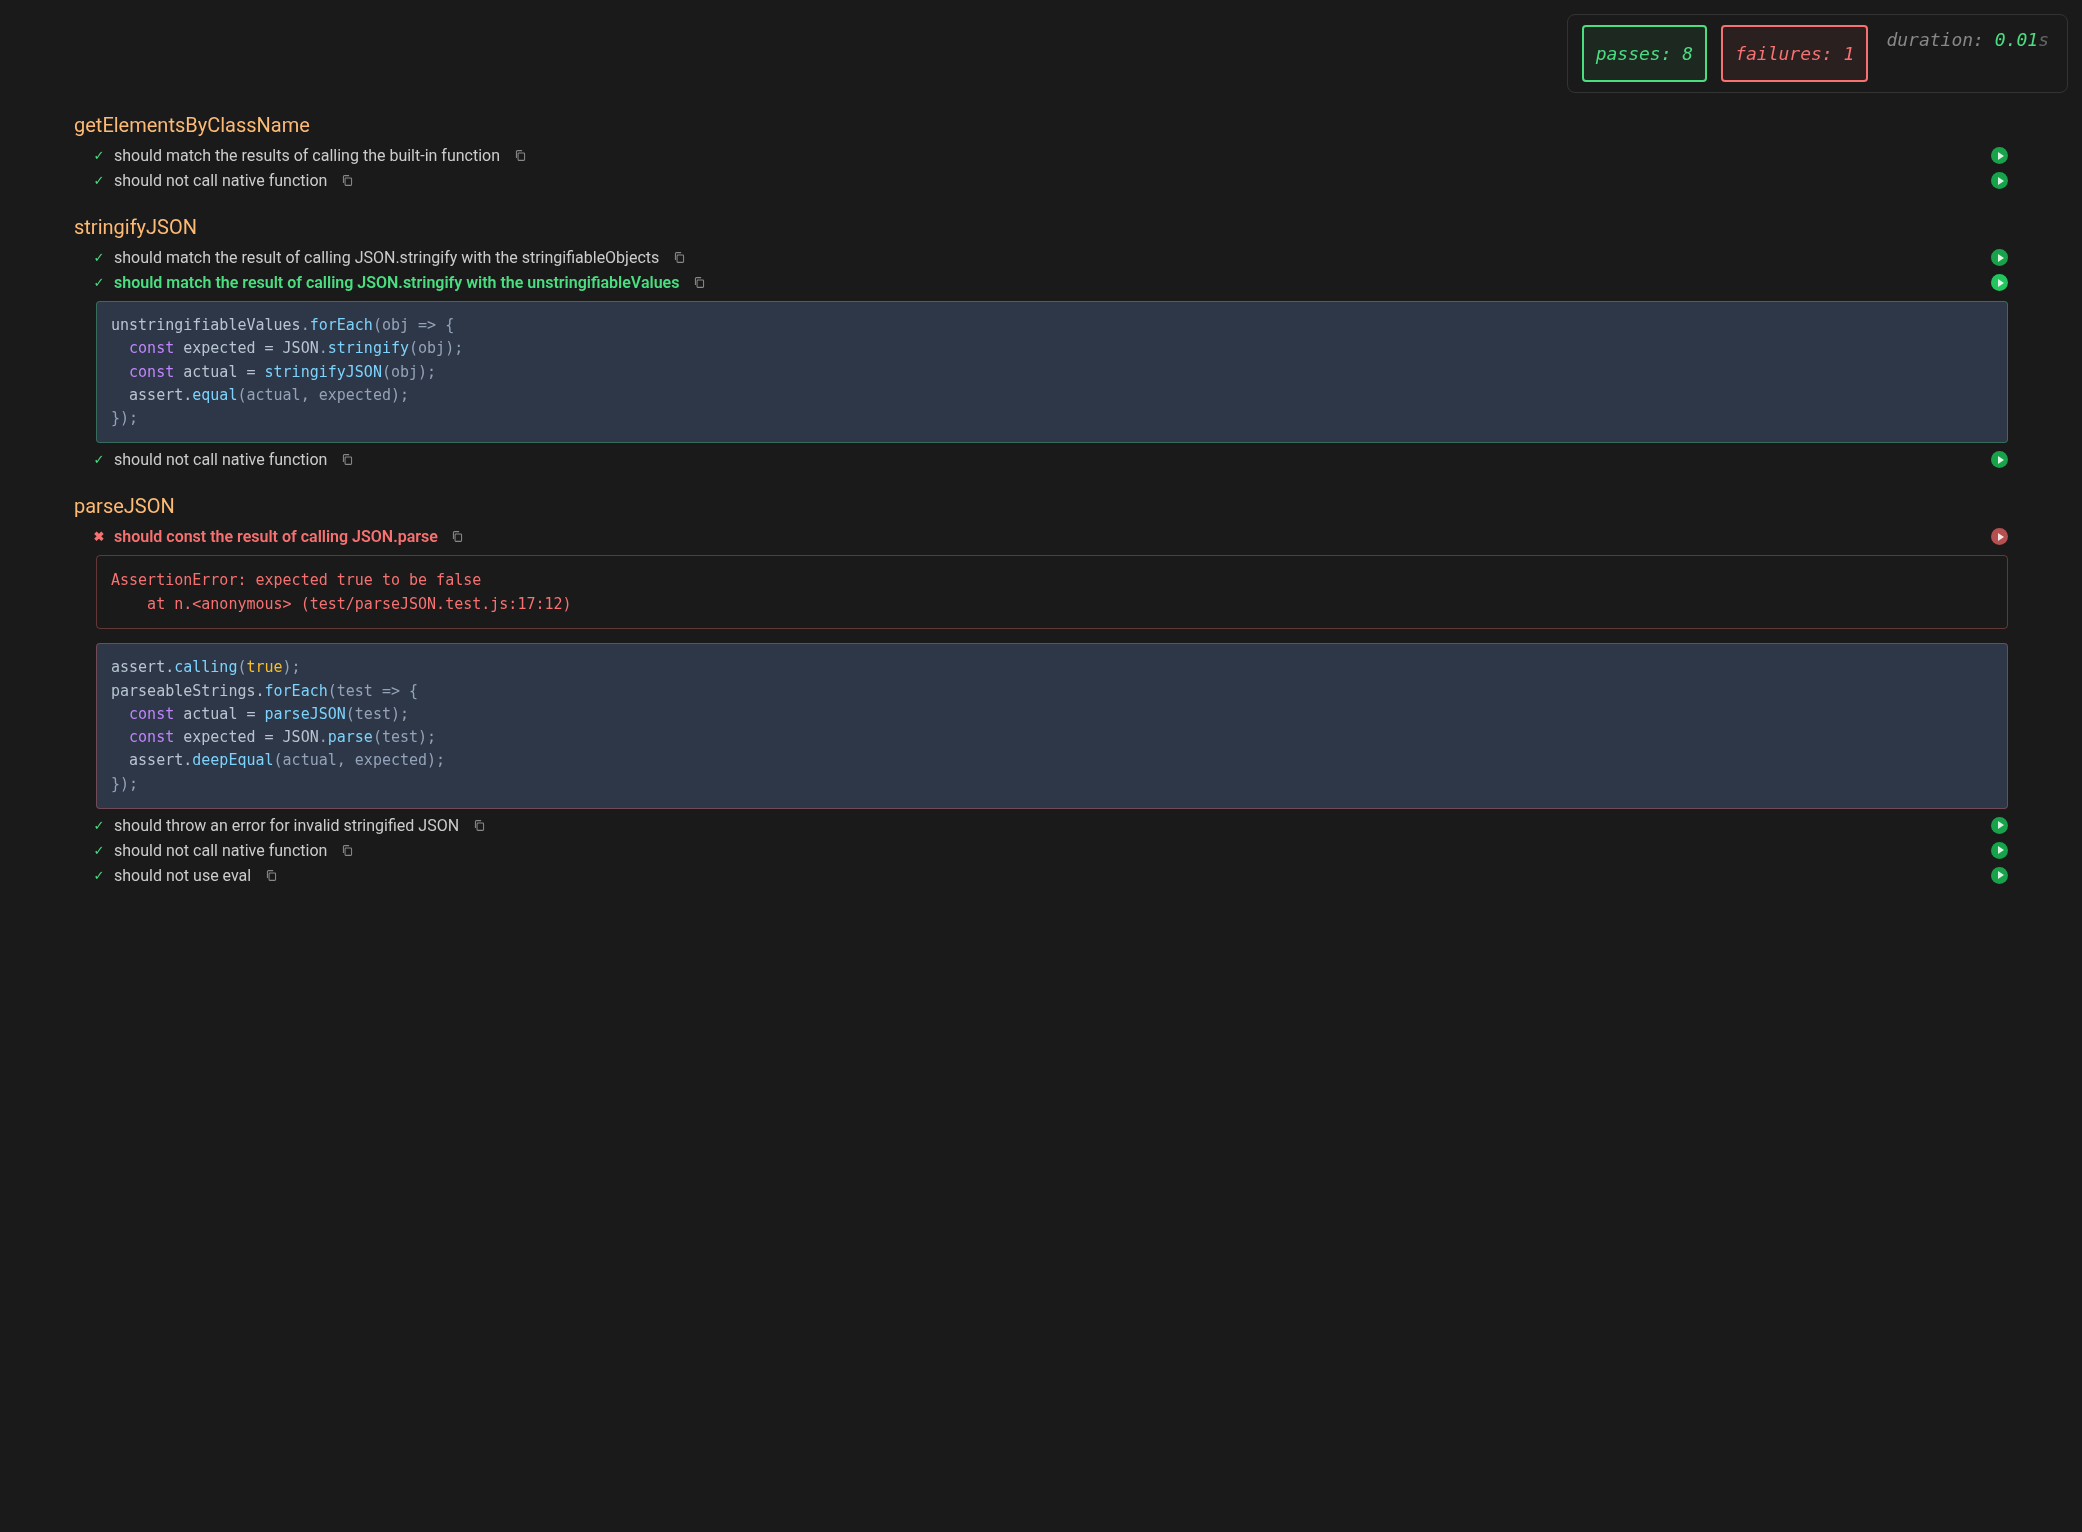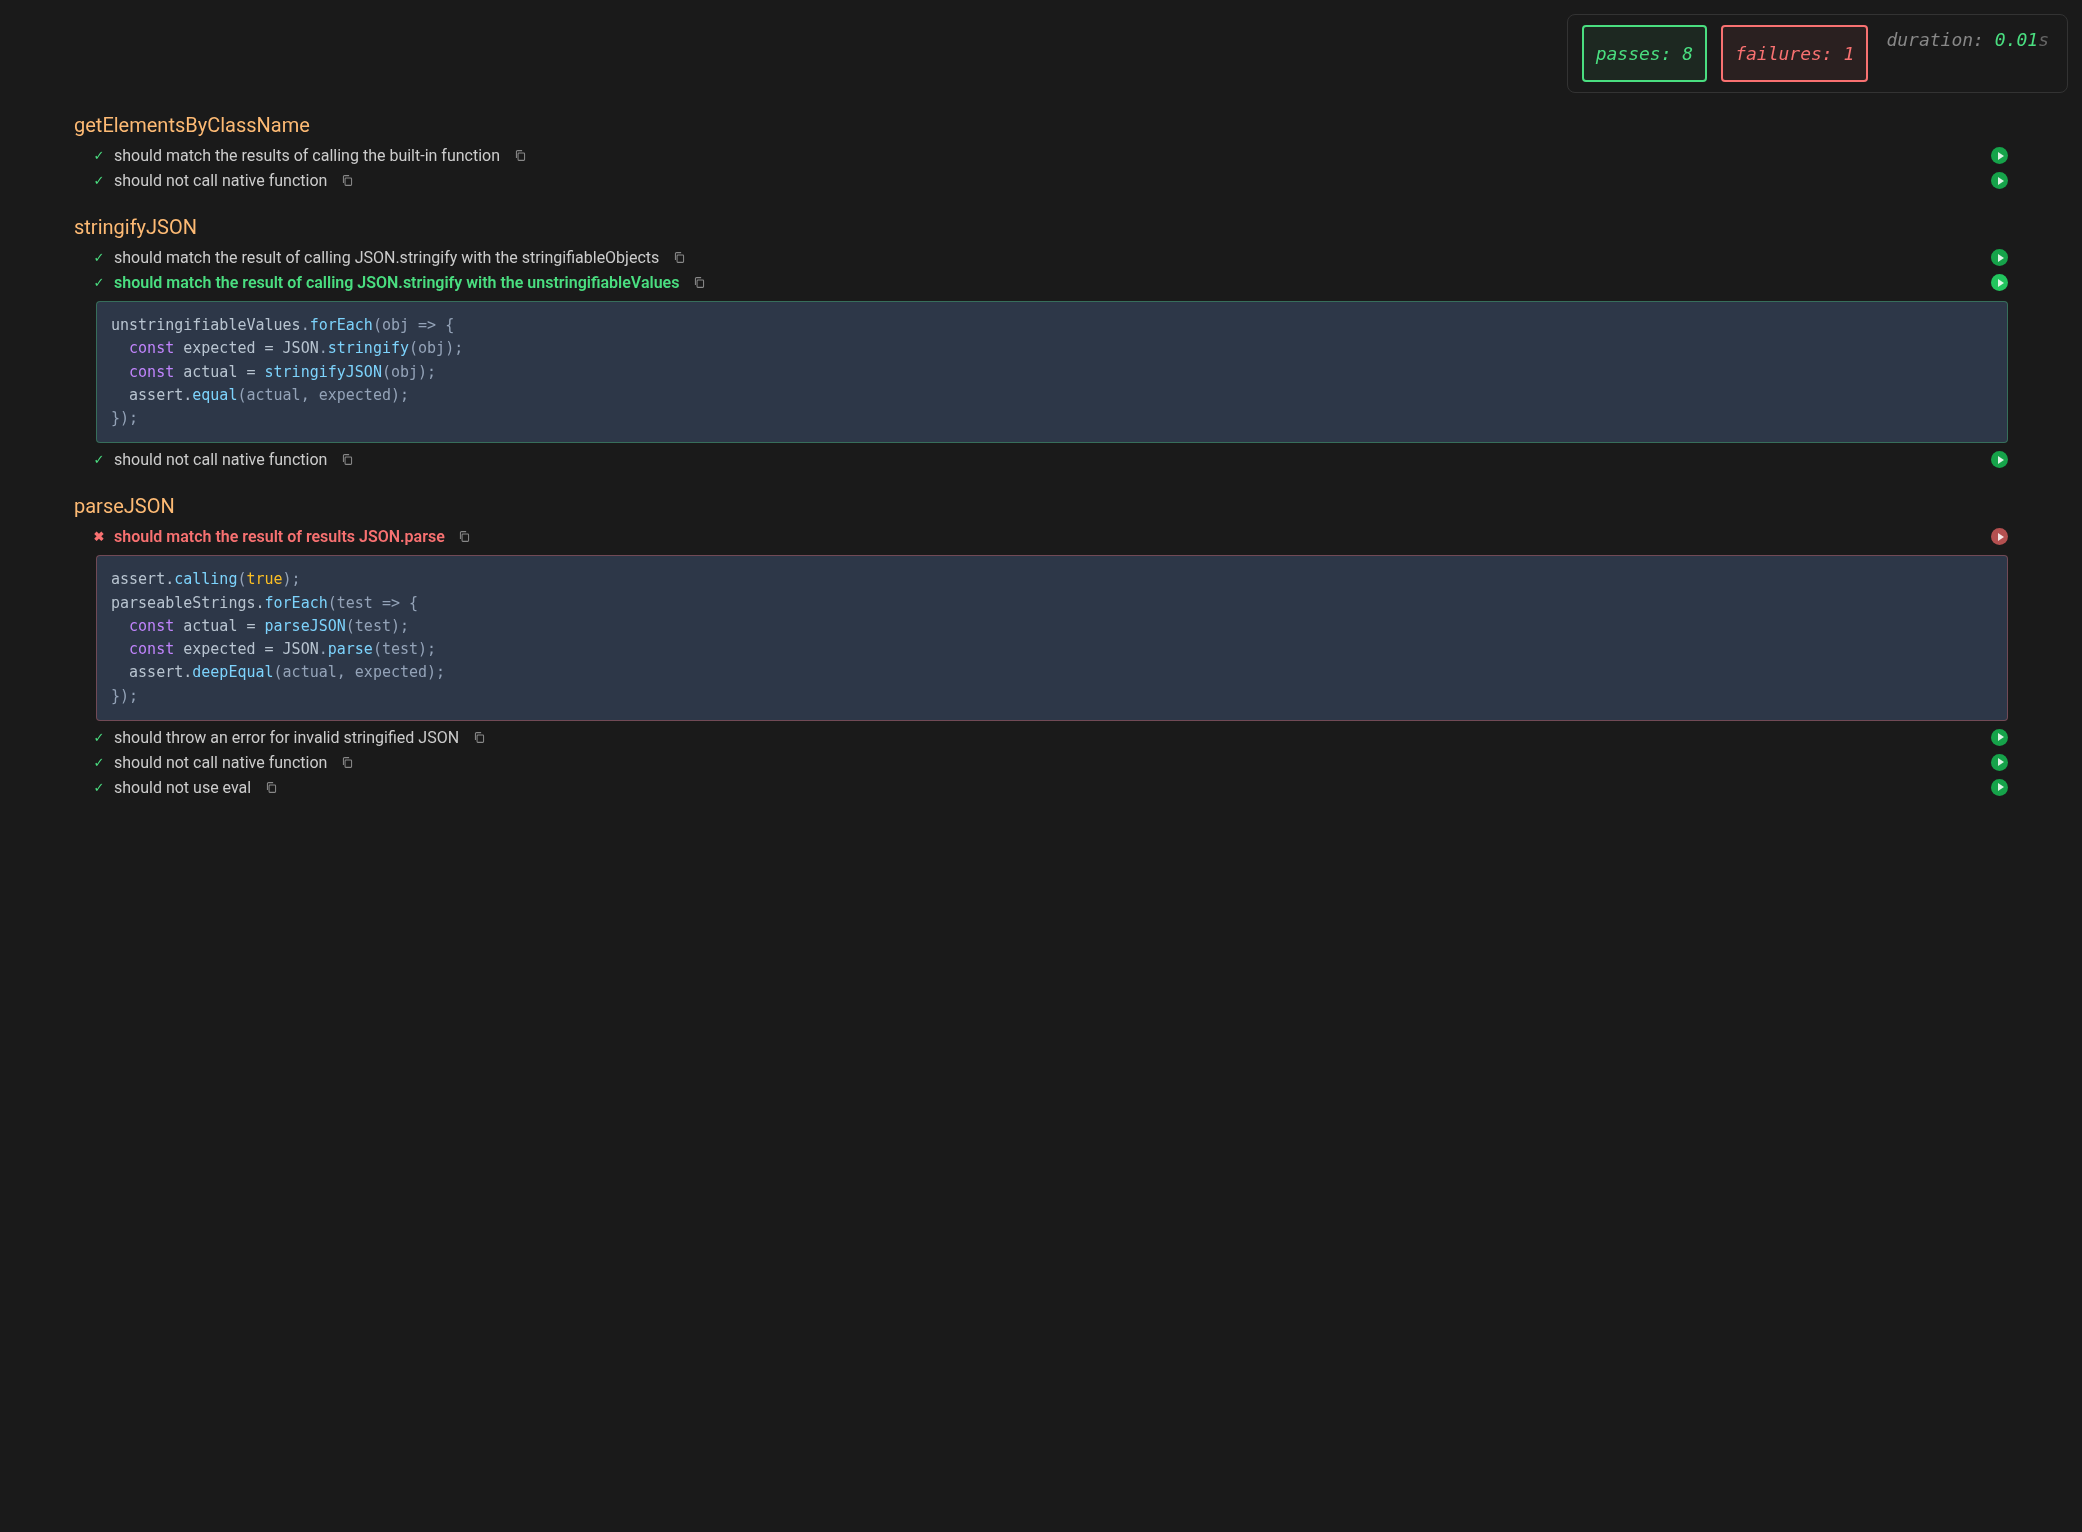--- a/index.html
+++ b/index.html
@@ -232,30 +232,32 @@
         </span>
       <span class="play-icon pass"></span>
     </div>
   </div>
 
   <div class="suite">
     <div class="suite-title">parseJSON</div>
 
     <div class="test-row failed">
       <span class="test-icon fail">✖</span>
-      <span class="test-label">should match the result of results JSON.parse</span>
+      <span class="test-label">should const the result of calling JSON.parse</span>
       <span class="copy-icon">
           <svg viewBox="0 0 16 16" fill="none" stroke="currentColor" stroke-width="1.3">
             <rect x="5" y="5" width="8" height="9" rx="1"></rect>
             <path d="M3 11V3.5C3 2.7 3.7 2 4.5 2H10"></path>
           </svg>
         </span>
       <span class="play-icon fail"></span>
     </div>
 
+    <div class="error-block"><span>AssertionError: expected true to be false</span>
+<span>    at n.&lt;anonymous&gt; (test/parseJSON.test.js:17:12)</span></div>
 
     <div class="code-block fail-border"><span>assert.</span><span class="tok-fn">calling</span><span class="tok-punc">(</span><span class="tok-bool">true</span><span class="tok-punc">);</span>
 <span>parseableStrings.</span><span class="tok-fn">forEach</span><span class="tok-punc">(test =&gt; {</span>
 <span>  </span><span class="tok-kw">const</span><span> actual = </span><span class="tok-fn">parseJSON</span><span class="tok-punc">(test);</span>
 <span>  </span><span class="tok-kw">const</span><span> expected = </span><span class="tok-obj">JSON</span><span class="tok-punc">.</span><span class="tok-fn">parse</span><span class="tok-punc">(test);</span>
 <span>  assert.</span><span class="tok-fn">deepEqual</span><span class="tok-punc">(actual, expected);</span>
 <span class="tok-punc">});</span></div>
 
     <div class="test-row">
       <span class="test-icon pass">✓</span>

